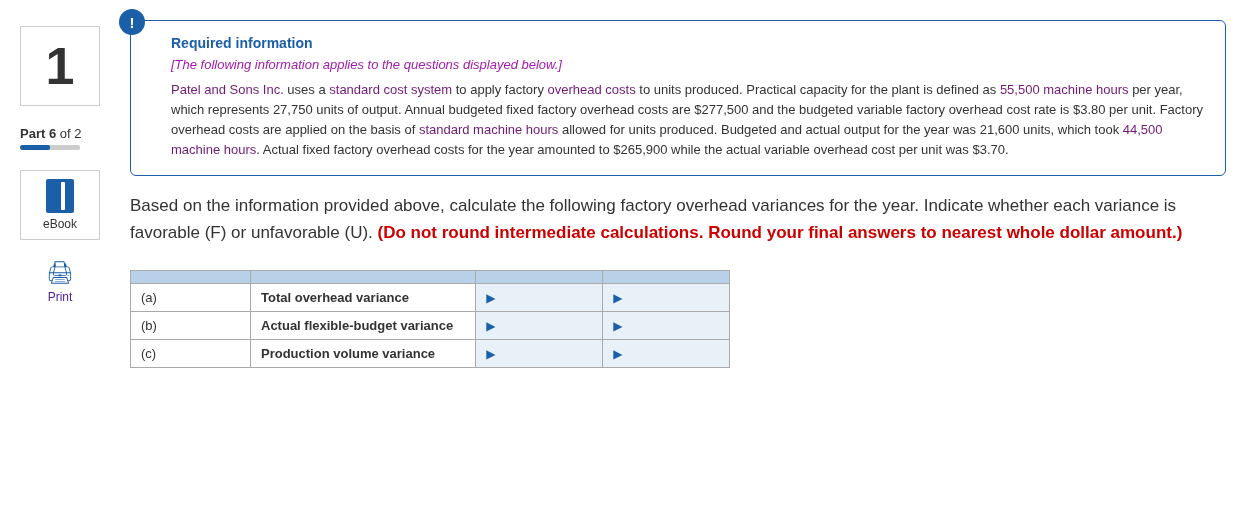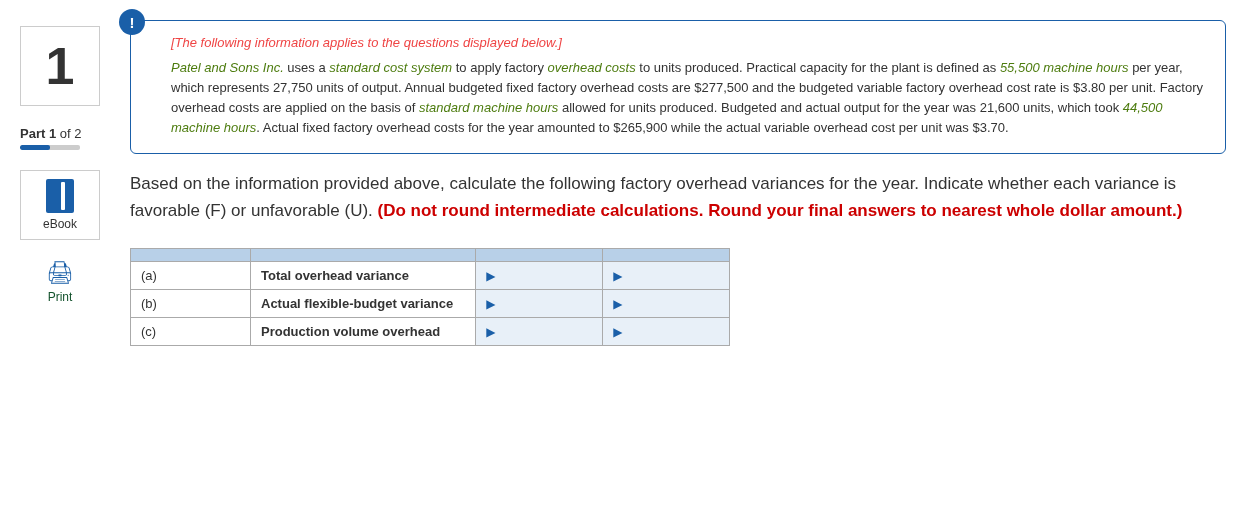--- a/index.html
+++ b/index.html
@@ -99,21 +99,21 @@
       align-items: center;
       gap: 4px;
       width: 80px;
     }
     .print-icon {
       font-size: 22px;
       color: #1a5fa8;
     }
     .print-label {
       font-size: 12px;
-      color: #14532d;
+      color: #4c1d95;
     }
     
     .main-content {
       flex: 1;
       padding: 4px 20px 4px 10px;
       display: flex;
       flex-direction: column;
       gap: 16px;
     }
     
@@ -140,30 +140,30 @@
       font-size: 15px;
     }
     .info-title {
       font-weight: bold;
       color: #1a5fa8;
       font-size: 14px;
       margin-bottom: 6px;
     }
     .info-subtitle {
       font-style: italic;
-      color: #ef4444;
+      color: #a21caf;
       margin-bottom: 8px;
       font-size: 13px;
     }
     .info-body {
       font-size: 13px;
       line-height: 1.55;
       color: #333;
     }
-    .highlight-blue { color: #4d7c0f; font-style: italic; }
+    .highlight-blue { color: #701a75; }
     
     .instructions-text {
       font-size: 17px;
       line-height: 1.6;
       color: #333;
     }
     .instructions-text .bold-red {
       color: #c00;
       font-weight: bold;
     }
@@ -212,21 +212,21 @@
 </head>
 <body>
 
 <div class="page-container">
 
   <div class="sidebar">
     <div class="question-number-box">1</div>
 
     <div class="part-indicator">
       <span class="part-text">
-        <strong>Part 1</strong> of 2
+        <strong>Part 6</strong> of 2
       </span>
       <div class="part-bar-container">
         <div class="part-bar-fill"></div>
       </div>
     </div>
 
     <div class="ebook-section">
       <div class="ebook-icon"></div>
       <span class="ebook-label">eBook</span>
     </div>
@@ -234,20 +234,21 @@
     <div class="print-section">
       <div class="print-icon">🖨</div>
       <span class="print-label">Print</span>
     </div>
   </div>
 
   <div class="main-content">
 
     <div class="info-box">
       <div class="info-box-icon">!</div>
+      <div class="info-title">Required information</div>
       <div class="info-subtitle">[The following information applies to the questions displayed below.]</div>
       <div class="info-body">
         <span class="highlight-blue">Patel and Sons Inc.</span> uses a <span class="highlight-blue">standard cost system</span> to apply factory <span class="highlight-blue">overhead costs</span> to units produced. Practical capacity for the plant is defined as <span class="highlight-blue">55,500 machine hours</span> per year, which represents 27,750 units of output. Annual budgeted fixed factory overhead costs are $277,500 and the budgeted variable factory overhead cost rate is $3.80 per unit. Factory overhead costs are applied on the basis of <span class="highlight-blue">standard machine hours</span> allowed for units produced. Budgeted and actual output for the year was 21,600 units, which took <span class="highlight-blue">44,500 machine hours</span>. Actual fixed factory overhead costs for the year amounted to $265,900 while the actual variable overhead cost per unit was $3.70.
       </div>
     </div>
 
     <div class="instructions-text">
       Based on the information provided above, calculate the following factory overhead variances for the year. Indicate whether each variance is favorable (F) or unfavorable (U). <span class="bold-red">(Do not round intermediate calculations. Round your final answers to nearest whole dollar amount.)</span>
     </div>
 
@@ -277,21 +278,21 @@
             <td>Actual flexible-budget variance</td>
             <td>
               <span class="input-arrow">▶</span>
             </td>
             <td>
               <span class="input-arrow">▶</span>
             </td>
           </tr>
           <tr>
             <td>(c)</td>
-            <td>Production volume overhead</td>
+            <td>Production volume variance</td>
             <td>
               <span class="input-arrow">▶</span>
             </td>
             <td>
               <span class="input-arrow">▶</span>
             </td>
           </tr>
         </tbody>
       </table>
     </div>

